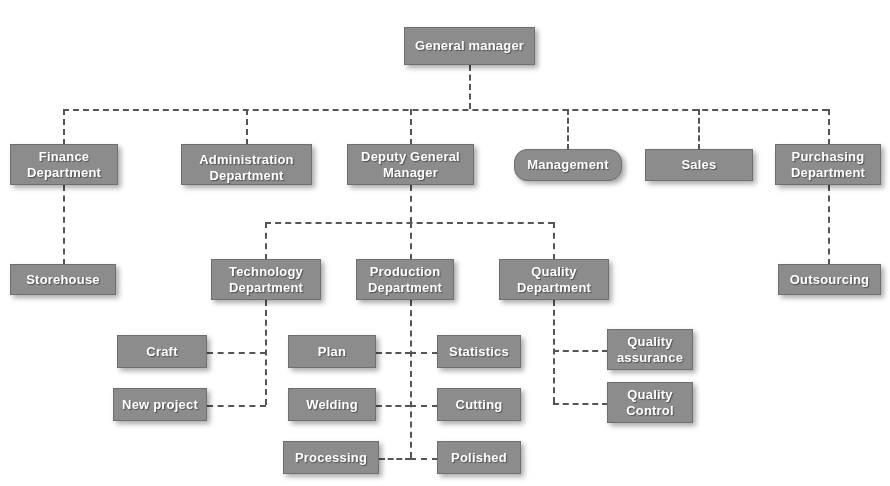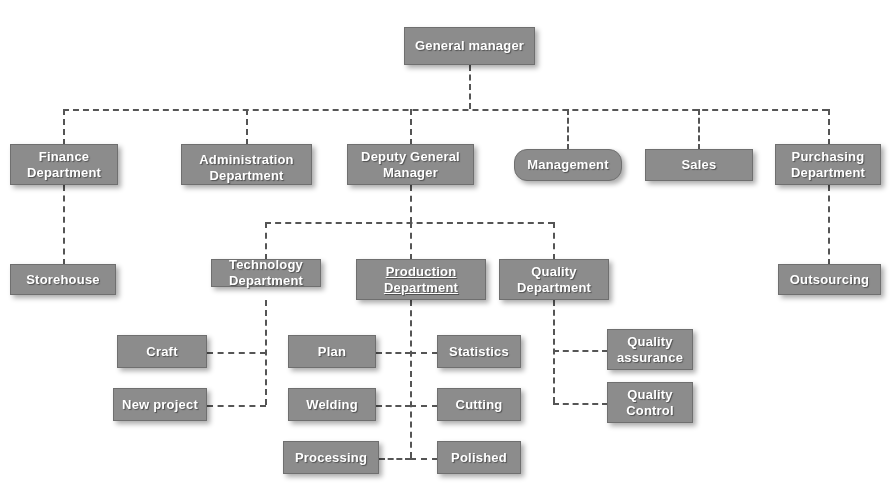--- a/index.html
+++ b/index.html
@@ -109,25 +109,25 @@
     <div class="node" style="left: 645px; top: 140px; width: 108px; height: 32px;">
       <span class="nlabel">Sales</span>
     </div>
     <div class="node" style="left: 775px; top: 135px; width: 106px; height: 41px;">
       <span class="nlabel">Purchasing
 Department</span>
     </div>
     <div class="node" style="left: 10px; top: 255px; width: 106px; height: 31px;">
       <span class="nlabel">Storehouse</span>
     </div>
-    <div class="node" style="left: 211px; top: 250px; width: 110px; height: 28px;">
+    <div class="node" style="left: 211px; top: 250px; width: 110px; height: 41px;">
       <span class="nlabel">Technology
 Department</span>
     </div>
-    <div class="node" style="left: 356px; top: 250px; width: 130px; height: 41px; text-decoration: underline;">
+    <div class="node" style="left: 356px; top: 250px; width: 98px; height: 41px;">
       <span class="nlabel">Production
 Department</span>
     </div>
     <div class="node" style="left: 499px; top: 250px; width: 110px; height: 41px;">
       <span class="nlabel">Quality
 Department</span>
     </div>
     <div class="node" style="left: 778px; top: 255px; width: 103px; height: 31px;">
       <span class="nlabel">Outsourcing</span>
     </div>

